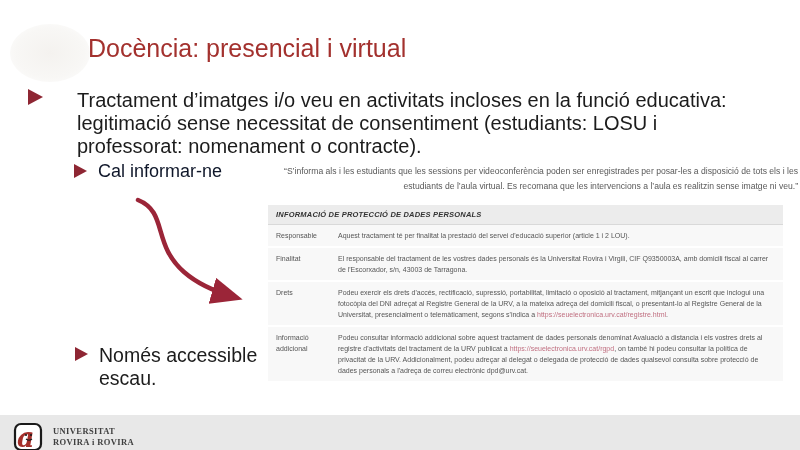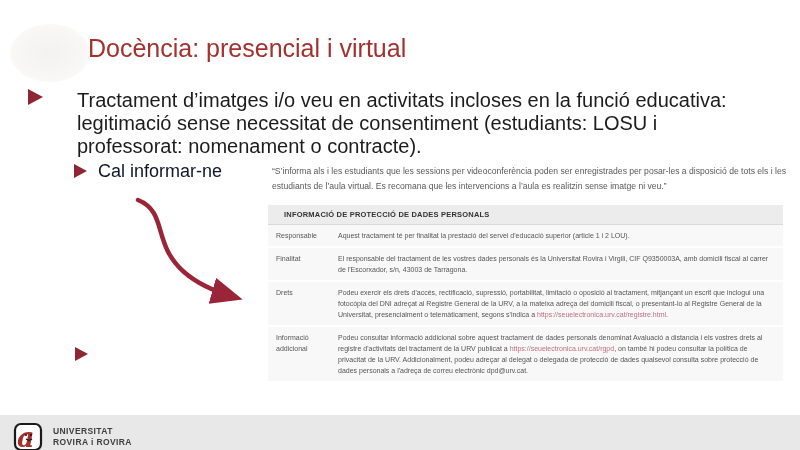--- a/index.html
+++ b/index.html
@@ -21,34 +21,34 @@
   .bullet-main{position:absolute;left:28px;top:81px;display:flex;gap:34px;}
   .bullet-main .txt{width:674px;font-size:20px;line-height:23px;color:#1c1c1c;}
   .bullet-sub1{position:absolute;left:74px;top:153px;display:flex;gap:11px;align-items:flex-start;}
   .bullet-sub1 .txt{font-size:18px;color:#0f172a;}
   .bullet-sub2{position:absolute;left:75px;top:336px;display:flex;gap:11px;align-items:flex-start;}
   .bullet-sub2 .txt{width:168px;font-size:19.5px;line-height:23px;color:#1c1c1c;}
   .bullet-sub1 .tri,.bullet-sub2 .tri{margin-top:3px;}
   .arrow-svg{position:absolute;left:118px;top:180px;}
   .quote{
     position:absolute;left:272px;top:156px;width:526px;
-    font-size:8.6px;line-height:15px;color:#595959;
+    font-size:8.6px;line-height:15px;color:#595959;text-align:right;
   }
   .ptable{position:absolute;left:268px;top:197px;width:515px;font-size:7px;}
   .ptable-header{
     background:#ECECEC;border-bottom:1px solid #d9d9d9;
-    padding:5px 16px;font-size:7.5px;font-weight:bold;color:#333333;letter-spacing:0.2px;
+    padding:5px 8px;font-size:7.5px;font-weight:bold;color:#333333;letter-spacing:0.2px;font-style:italic;
   }
   .t-row{display:flex;background:#F8F8F8;border-bottom:2px solid #ffffff;padding:5px 0;}
   .t-label{flex:0 0 56px;padding:0 6px 0 8px;color:#555555;line-height:11px;}
   .t-value{flex:1;padding-right:12px;color:#555555;line-height:11px;}
   .t-link{color:#C06F80;text-decoration:none;cursor:pointer;}
   .footer-band{position:absolute;left:0;top:407px;width:800px;height:43px;background:#E8E8E8;}
   .logo{position:absolute;left:12px;top:413px;display:flex;align-items:center;gap:9px;}
-  .logo-text{font-size:8.5px;font-weight:bold;color:#404040;letter-spacing:0.4px;line-height:11px;}
+  .logo-text{font-size:8.5px;font-weight:bold;color:#404040;letter-spacing:0.4px;line-height:11px;font-family:Liberation Serif, serif;}
 </style>
 </head>
 <body>
 
 <div class="slide">
 
   <div class="blob"></div>
 
   <h1 class="title">Docència: presencial i virtual</h1>
 
@@ -66,20 +66,21 @@
     <defs>
       <marker id="ah" markerWidth="8" markerHeight="8" refX="5" refY="3" orient="auto">
         <polygon points="0,0 7,3 0,6" fill="#9B2538"></polygon>
       </marker>
     </defs>
     <path d="M 20 12 C 50 24 34 56 66 84 C 82 98 102 105 116 109" fill="none" stroke="#9B2538" stroke-width="4.5" stroke-linecap="round" marker-end="url(#ah)"></path>
   </svg>
 
   <div class="bullet-sub2">
     <span class="tri small"></span>
+    <div class="txt">Només accessible escau.</div>
   </div>
 
   <div class="quote">“S’informa als i les estudiants que les sessions per videoconferència poden ser enregistrades per posar-les a disposició de tots els i les estudiants de l’aula virtual. Es recomana que les intervencions a l’aula es realitzin sense imatge ni veu.”</div>
 
   <div class="ptable">
     <div class="ptable-header">INFORMACIÓ DE PROTECCIÓ DE DADES PERSONALS</div>
     <div id="table-body">
         <div class="t-row">
           <div class="t-label">Responsable</div>
           <div class="t-value"><span>Aquest tractament té per finalitat la prestació del servei d'educació superior (article 1 i 2 LOU).</span></div>

